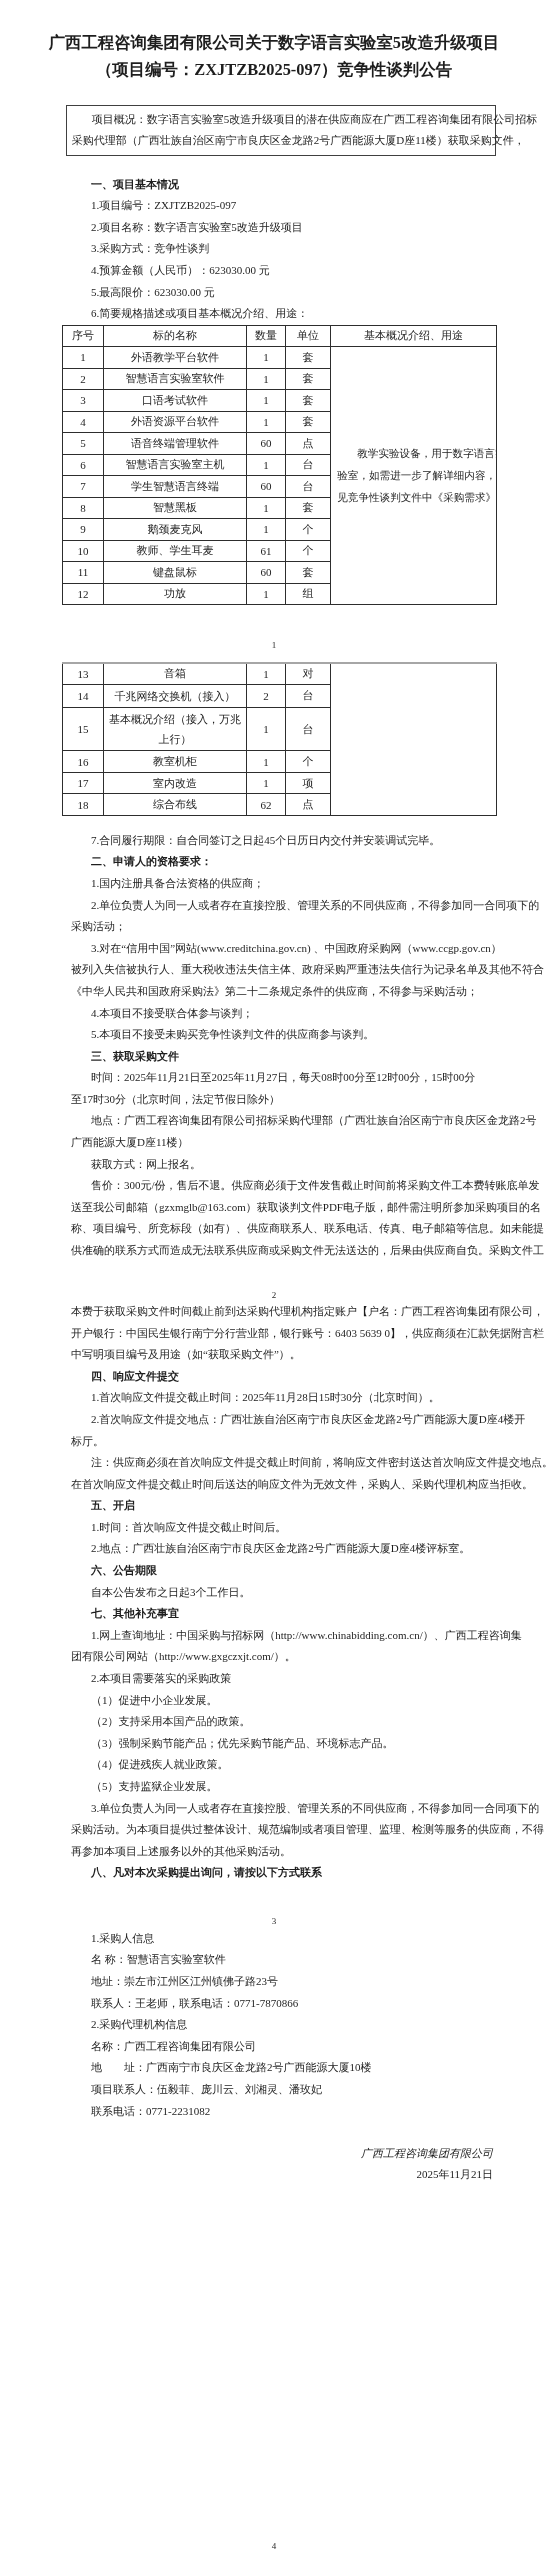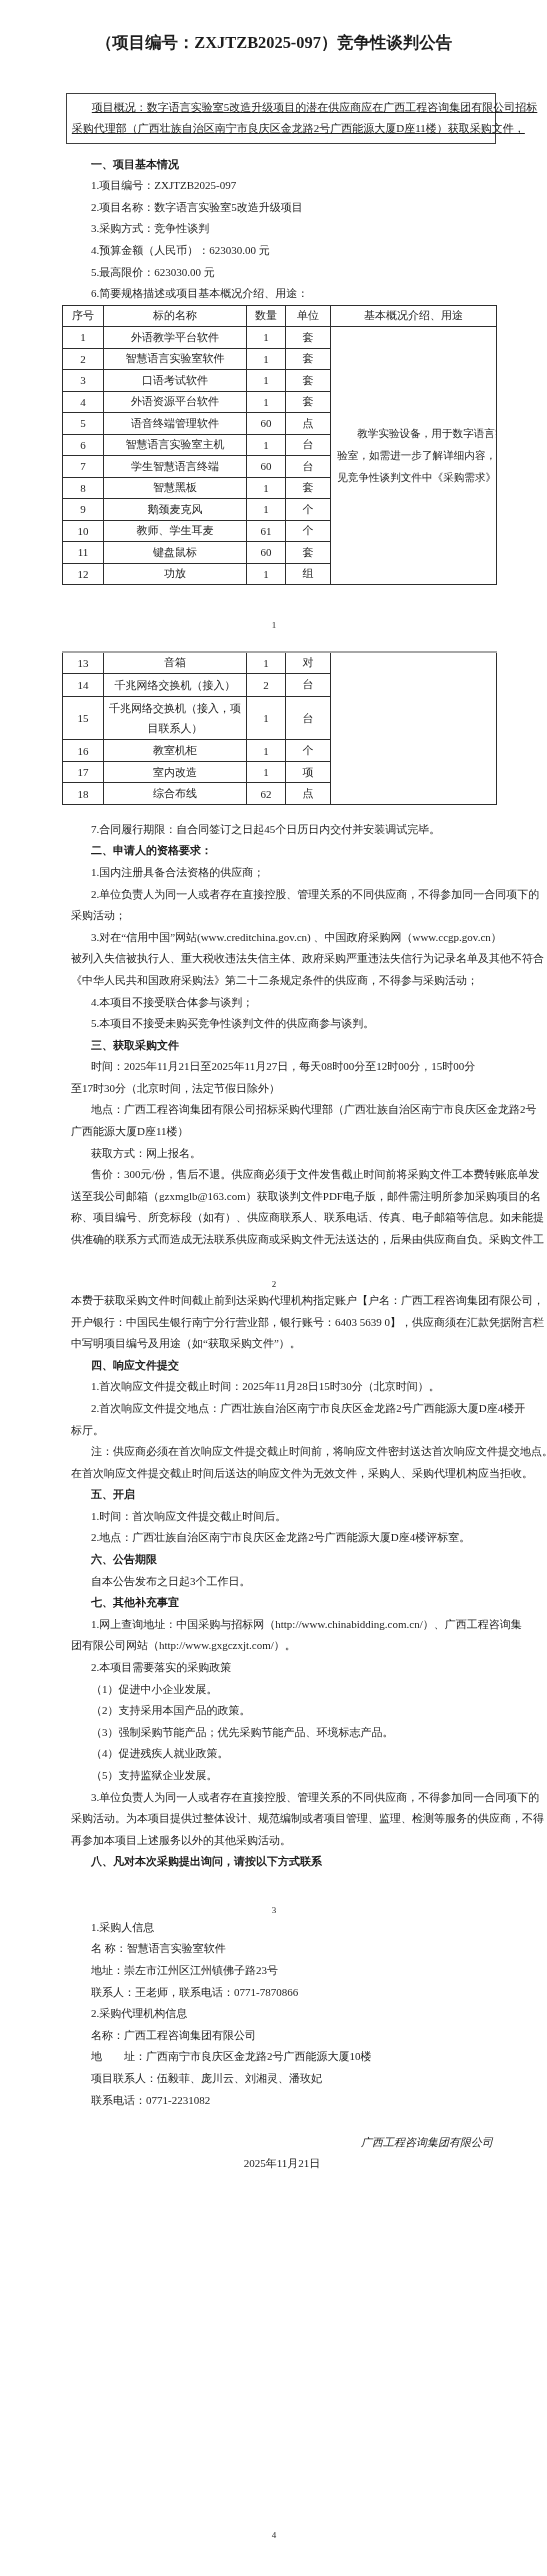--- a/index.html
+++ b/index.html
@@ -6,21 +6,21 @@
   body{
     width:548px;height:2576px;background:#ffffff;overflow:hidden;
     font-family:"Liberation Serif","DejaVu Serif",serif;
     color:#1e1e1e;
   }
   .title{
     margin:29px 27px 0 27px;text-align:center;font-weight:bold;
     font-size:16.4px;line-height:27px;white-space:nowrap;
   }
   .box{
-    margin:37px 52px 0 66px;border:1.4px solid #404040;padding:2.7px 4.8px;text-decoration:underline;
+    margin:22px 52px 0 66px;border:1.4px solid #404040;padding:2.7px 4.8px;
   }
   .ln{
     margin:0 53px 0 71px;line-height:21.6px;font-size:11px;white-space:nowrap;
   }
   .box .ln{margin:0;}
   .ind{text-indent:20px;}
   .hd{font-weight:bold;}
   .pagenum{margin:0;text-align:center;font-size:9px;line-height:12.3px;color:#2a2a2a;}
   table{
     border-collapse:collapse;table-layout:fixed;width:434px;margin-left:62px;
@@ -28,34 +28,35 @@
   }
   td{
     border:0.7px solid #2d2d2d;text-align:center;height:20.5px;padding:0 1.4px;
     overflow:hidden;
   }
   .wrap{white-space:normal;line-height:20.5px;padding:0.7px 4.1px;text-align:center;}
   .remark-cell{text-align:left;vertical-align:middle;padding:0 6.2px;}
   .remark-cell div{line-height:21.6px;white-space:nowrap;font-size:10.6px;}
   .t2{border-top:2.1px solid #a6a6a6;}
   .t2 .split-top td{border-top:1.4px solid #a6a6a6;}
-  .mt-h1{margin-top:10px;}
+  .mt-h1{margin-top:18px;}
   .mt-pn1{margin-top:34px;}
-  .t2{margin-top:19px;border-radius:32px;}
+  .t2{margin-top:10px;border-radius:32px;}
   .mt-sec2{margin-top:14px;}
   .mt-pn2{margin-top:27px;}
   .mt-pn3{margin-top:31.5px;}
   .sig{margin:20.5px 55px 0 71px;text-align:right;font-size:11px;line-height:21.6px;white-space:nowrap;font-style:italic;}
-  .sig2{margin:0 55px 12px 71px;text-align:center;font-size:11px;line-height:21.6px;white-space:nowrap;}
+  .sig2{margin:0 55px 12px 71px;text-align:right;font-size:11px;line-height:21.6px;white-space:nowrap;}
   .mt-pn4{margin-top:354px;}
 </style>
 </head>
 <body>
 
 <div class="title">
+  <div>广西工程咨询集团有限公司关于数字语言实验室5改造升级项目</div>
   <div>（项目编号：ZXJTZB2025-097）竞争性谈判公告</div>
 </div>
 
 <div class="box">
   <div class="ln ind">项目概况：数字语言实验室5改造升级项目的潜在供应商应在广西工程咨询集团有限公司招标</div>
   <div class="ln">采购代理部（广西壮族自治区南宁市良庆区金龙路2号广西能源大厦D座11楼）获取采购文件，</div>
 </div>
 
 <div class="ln ind hd mt-h1">一、项目基本情况</div>
 <div class="ln ind">1.项目编号：ZXJTZB2025-097</div>
@@ -180,21 +181,21 @@
     <td class="remark-cell" rowspan="6"></td>
   </tr>
   <tr>
     <td>14</td>
     <td class="wrap">千兆网络交换机（接入）</td>
     <td>2</td>
     <td>台</td>
   </tr>
   <tr>
     <td>15</td>
-    <td class="wrap" style="height:41px">千兆网络交换机（接入，项目联系人）</td>
+    <td class="wrap" style="height:41px">基本概况介绍（接入，万兆上行）</td>
     <td>1</td>
     <td>台</td>
   </tr>
   <tr>
     <td>16</td>
     <td>教室机柜</td>
     <td>1</td>
     <td>个</td>
   </tr>
   <tr>

